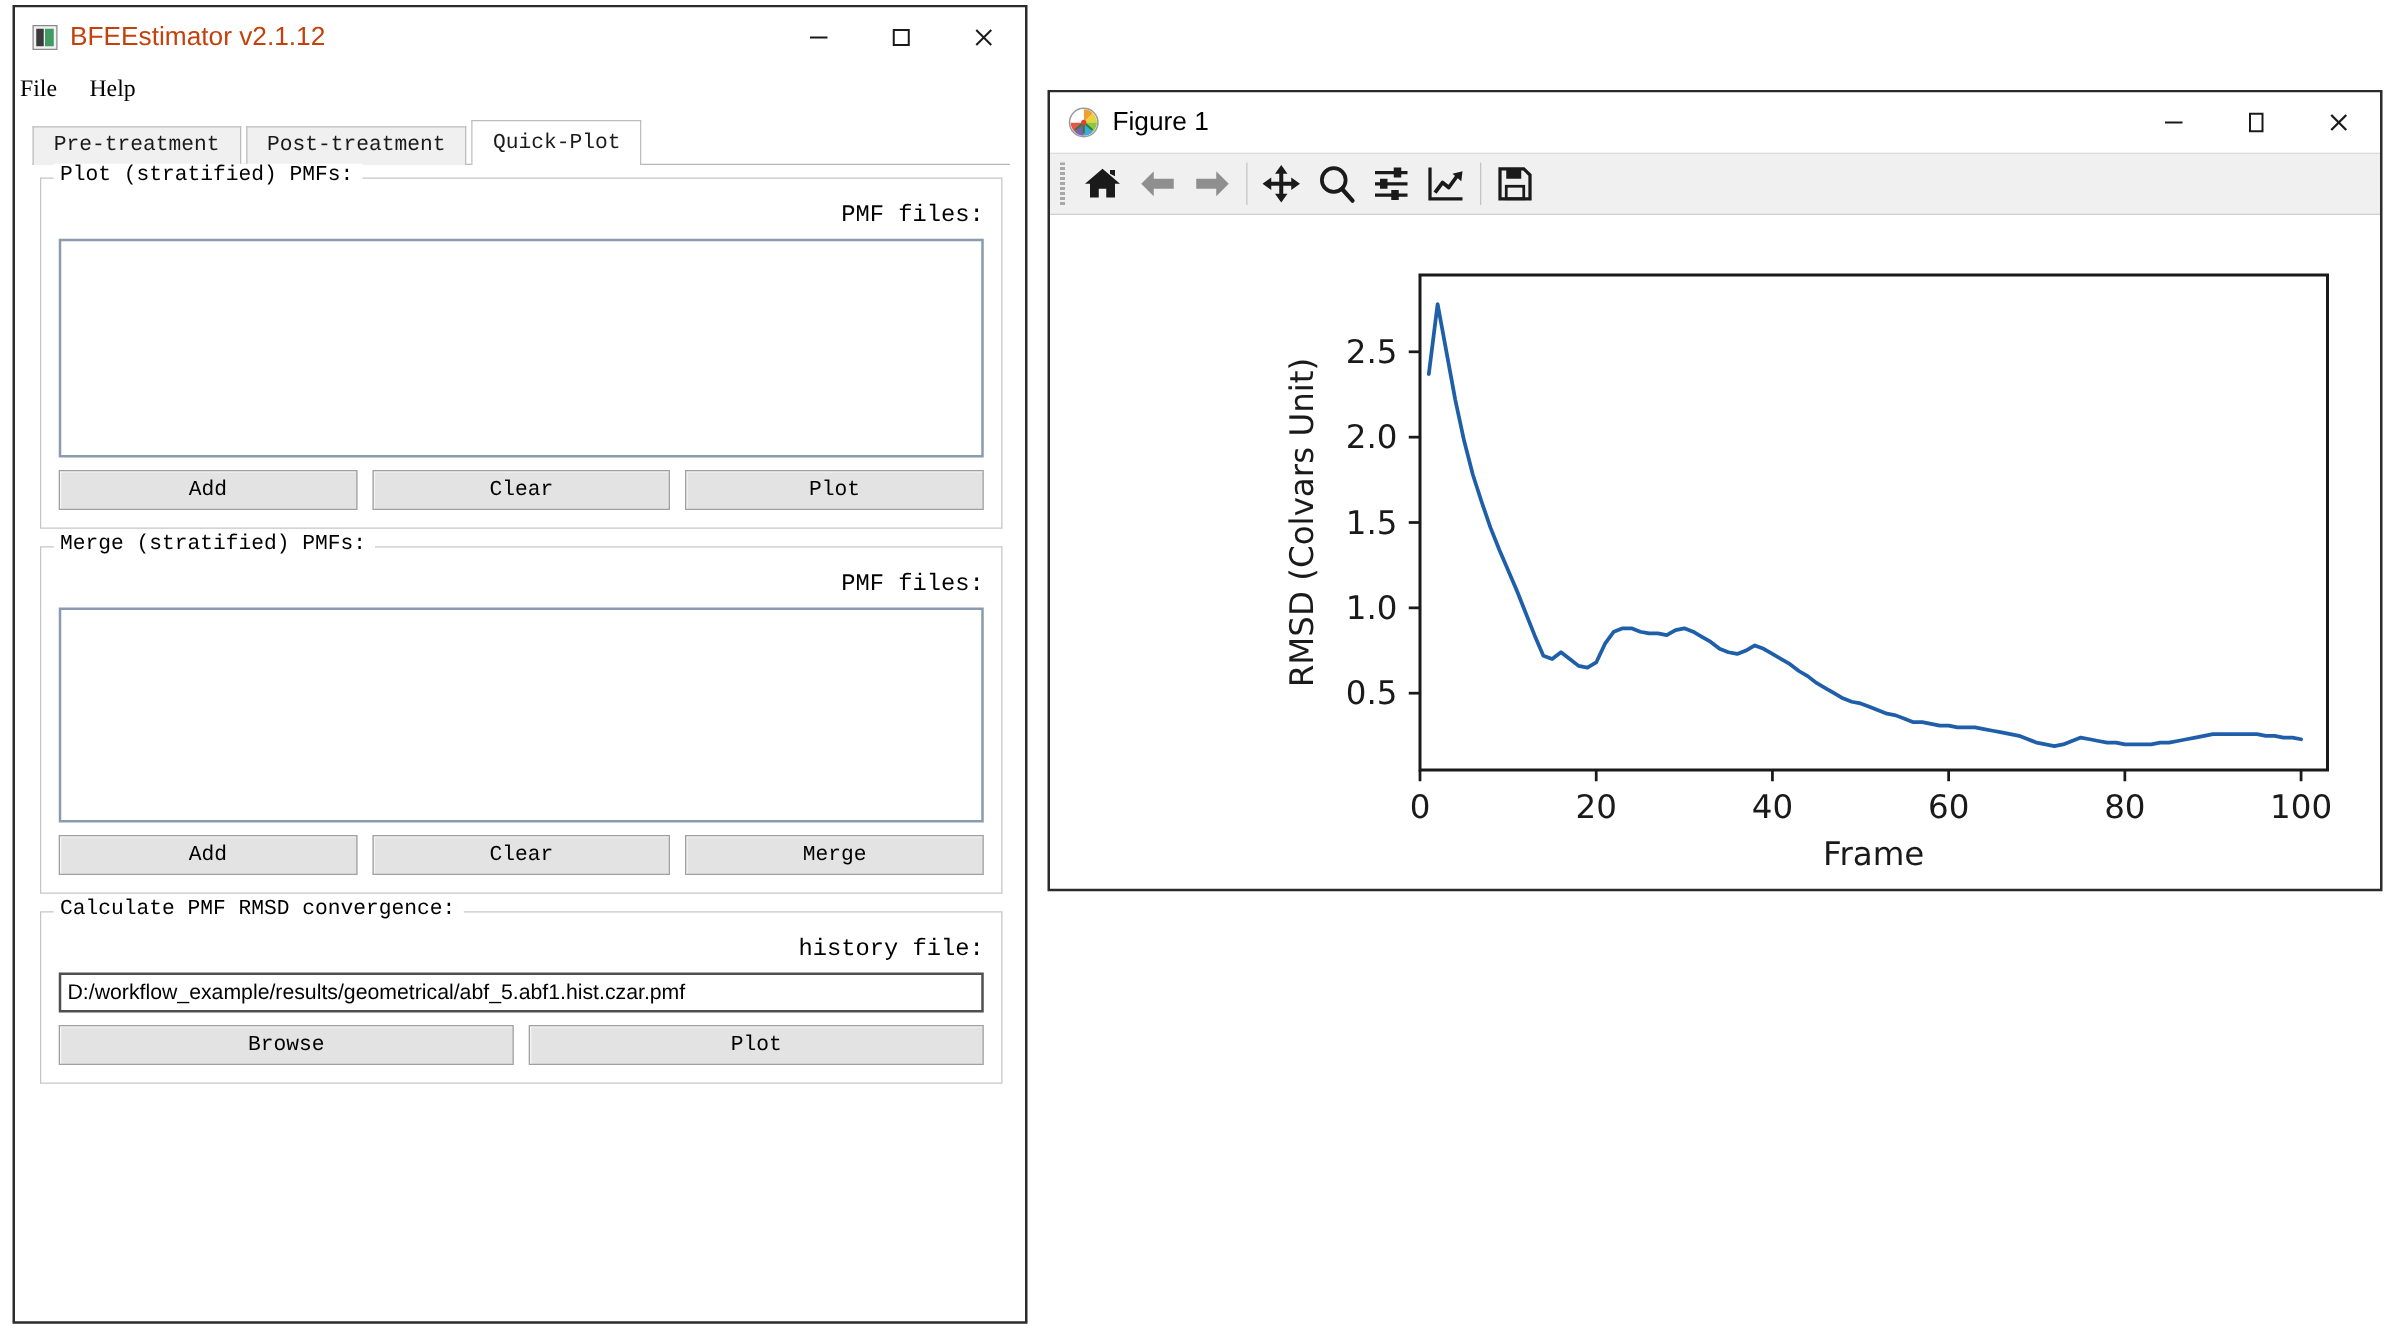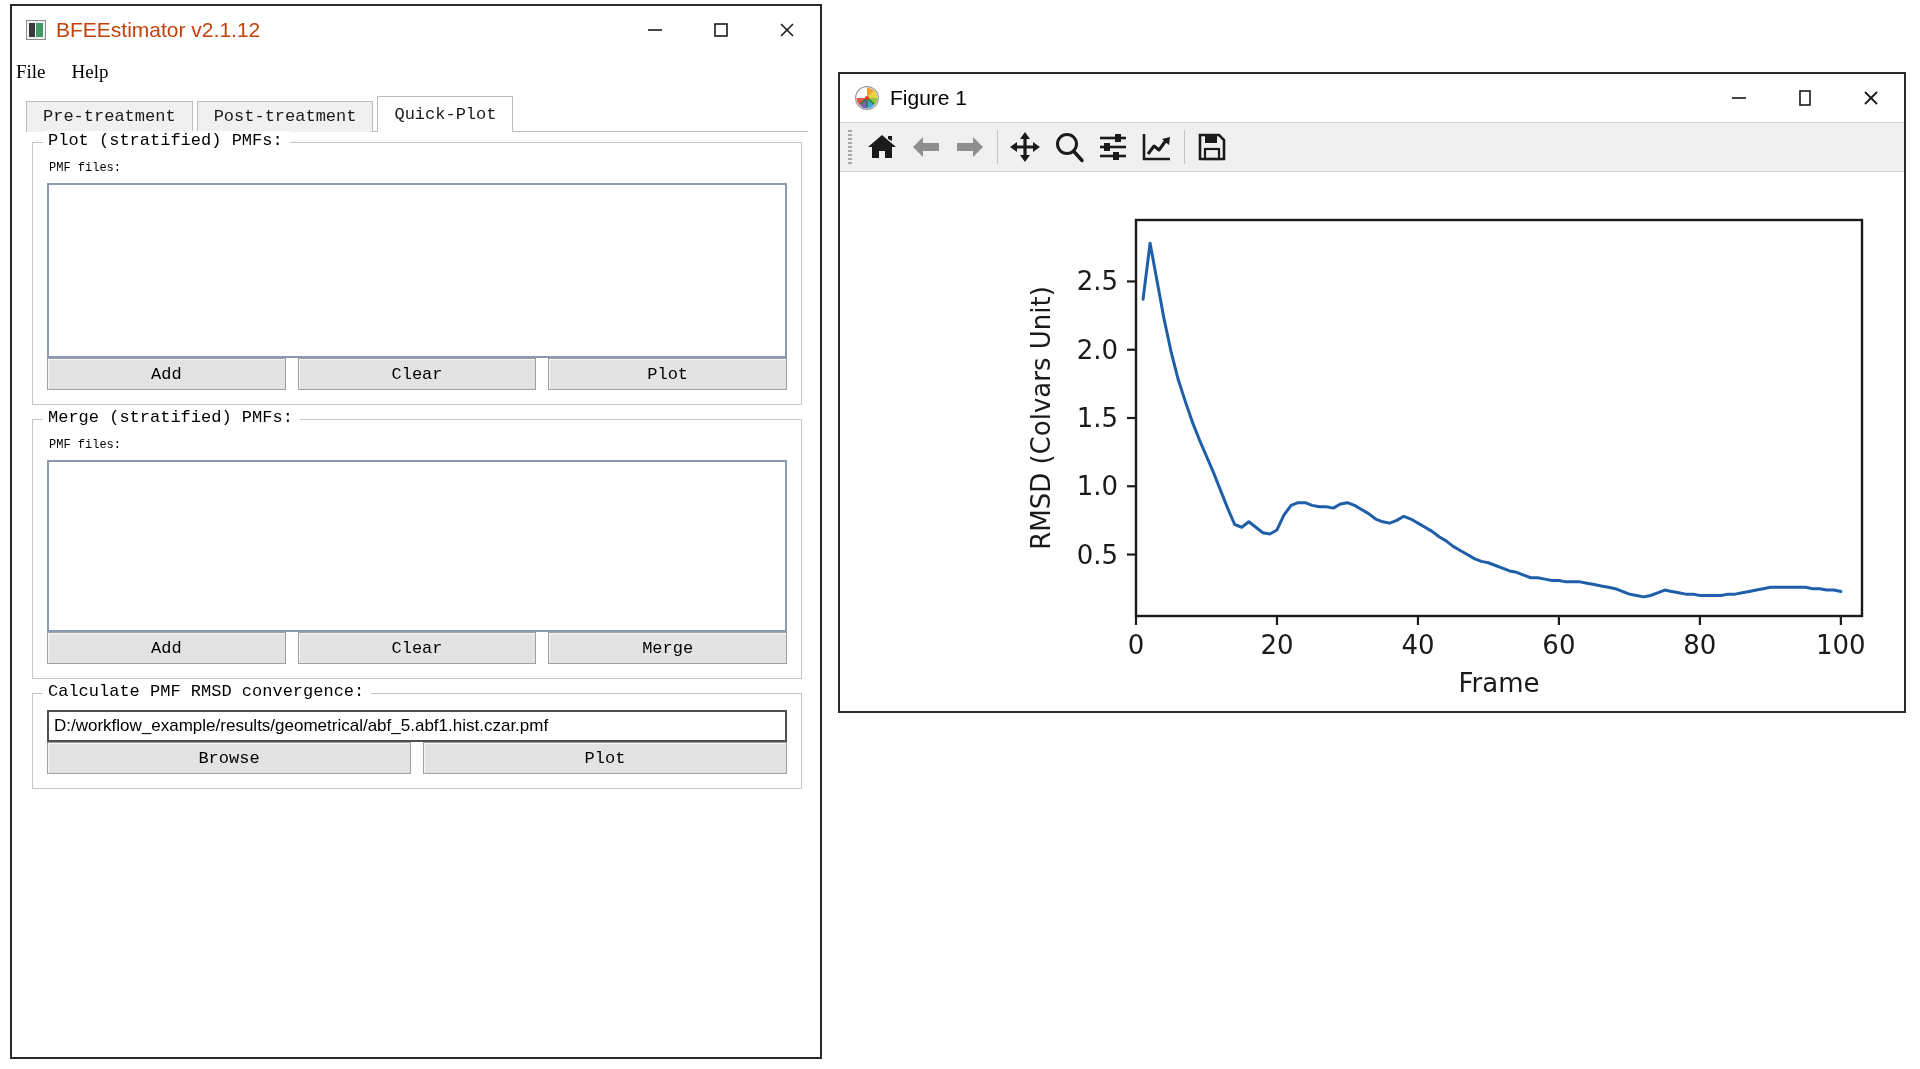--- a/index.html
+++ b/index.html
@@ -161,36 +161,38 @@
     background: #ffffff;
     padding: 0 7px 0 5px;
     font-family: "Liberation Mono", monospace;
     font-size: 17px;
     color: #000000;
     white-space: nowrap;
   }
 
   .field-label {
     font-family: "Liberation Mono", monospace;
-    font-size: 12px;
+    font-size: 19px;
     color: #000000;
     margin: 2px 0 8px 2px;
+    text-align: right;
   }
 
   .listbox {
     background: #ffffff;
     border: 2px solid #8a9ab0;
     height: 175px;
     box-sizing: border-box;
   }
   .listbox.short { height: 172px; }
 
   .btn-row {
     display: flex;
     gap: 12px;
+    margin-top: 10px;
   }
   .btn {
     flex: 1;
     height: 32px;
     background: #e3e3e3;
     border: 1px solid #a0a0a0;
     box-shadow: inset 1px 1px 0 #f6f6f6;
     font-family: "Liberation Mono", monospace;
     font-size: 17px;
     color: #000000;
@@ -347,20 +349,21 @@
         <div class="listbox short"></div>
         <div class="btn-row">
           <div class="btn">Add</div>
           <div class="btn">Clear</div>
           <div class="btn">Merge</div>
         </div>
       </div>
 
       <div class="groupbox">
         <div class="group-title">Calculate PMF RMSD convergence:</div>
+        <div class="field-label">history file:</div>
         <div class="textinput">D:/workflow_example/results/geometrical/abf_5.abf1.hist.czar.pmf</div>
         <div class="btn-row">
           <div class="btn">Browse</div>
           <div class="btn">Plot</div>
         </div>
       </div>
 
     </div>
   </div>
 

